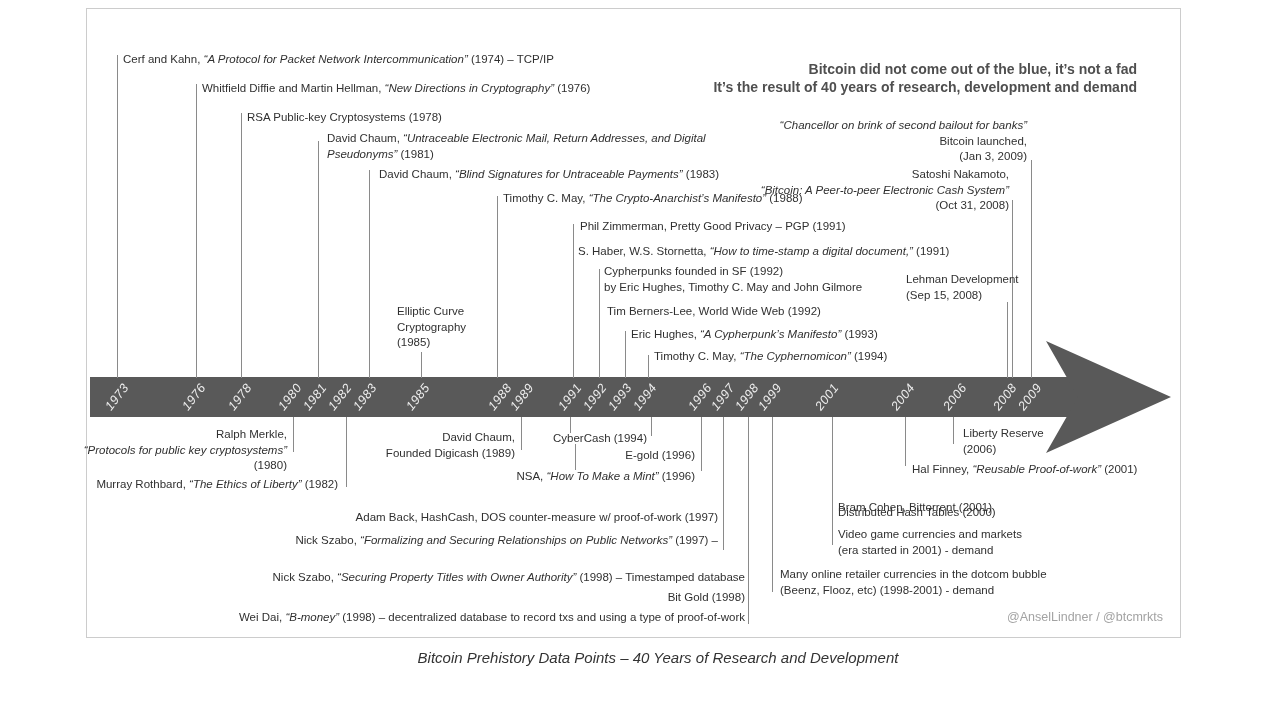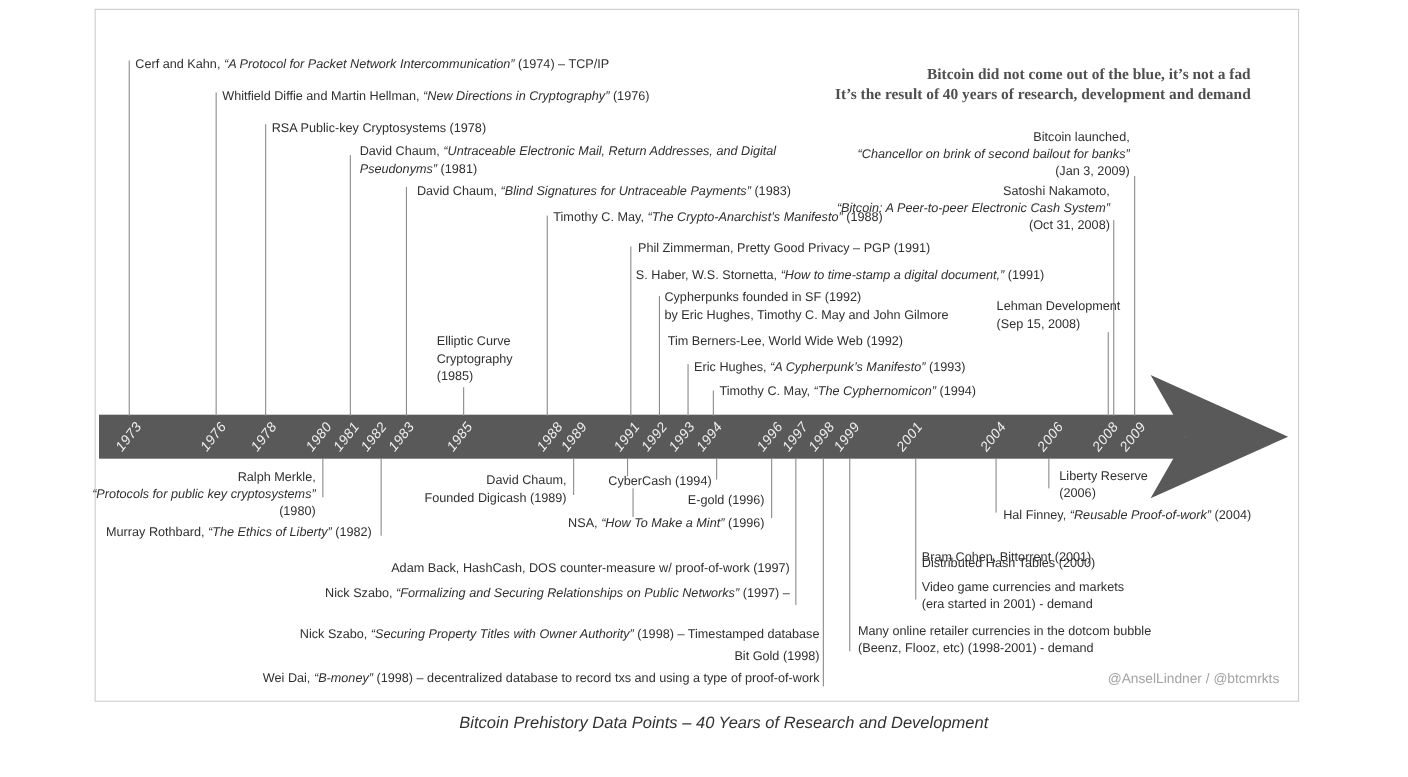--- a/index.html
+++ b/index.html
@@ -4,21 +4,21 @@
 <style>
   html,body{margin:0;padding:0;background:#fff;}
   .stage{
     position:relative;width:1280px;height:706px;background:#fff;
     font-family:"Liberation Sans",sans-serif;overflow:hidden;
     --band:#595959;--yeartext:#eeeeee;--text:#303030;--line:#8a8a8a;
     --border:#cccccc;--wm:#a3a3a3;--title:#4f4f4f;
   }
   .frame{position:absolute;left:86px;top:8px;width:1093px;height:628px;border:1px solid var(--border);}
   .title{position:absolute;right:143px;top:18px;font-size:34px;font-weight:bold;color:var(--title);letter-spacing:-1px;white-space:nowrap;}
-  .sub{position:absolute;right:143px;font-size:14px;font-weight:bold;color:var(--title);white-space:nowrap;font-family:Liberation Serif, serif;}
+  .sub{position:absolute;right:143px;font-size:14px;font-weight:bold;color:var(--title);white-space:nowrap;}
   .sub1{top:61px;}
   .sub2{top:79px;}
   .band{position:absolute;left:90px;top:377px;width:988px;height:40px;background:var(--band);}
   .arrowhead{position:absolute;left:1040px;top:338px;width:136px;height:120px;color:var(--band);}
   .year{position:absolute;top:397px;font-size:12.5px;font-style:italic;color:var(--yeartext);
         transform:translate(-50%,-50%) rotate(-52deg);white-space:nowrap;letter-spacing:.5px;}
   .connector{position:absolute;width:1px;background:var(--line);}
   .event{position:absolute;font-size:11.5px;line-height:15.5px;color:var(--text);}
   .event.right{text-align:right;}
   .event .it{font-style:italic;}
@@ -141,22 +141,22 @@
       <div class="event" style="left: 906px; top: 272px;">
         <div class="ev-line"><span>Lehman Development</span></div>
         <div class="ev-line"><span>(Sep 15, 2008)</span></div>
       </div>
       <div class="event right" style="right: 271px; top: 167px;">
         <div class="ev-line"><span>Satoshi Nakamoto,</span></div>
         <div class="ev-line"><span class="it">“Bitcoin: A Peer-to-peer Electronic Cash System”</span></div>
         <div class="ev-line"><span>(Oct 31, 2008)</span></div>
       </div>
       <div class="event right" style="right: 253px; top: 118px;">
+        <div class="ev-line"><span class="it">“Chancellor on brink of second bailout for banks”</span></div>
         <div class="ev-line"><span>Bitcoin launched,</span></div>
-        <div class="ev-line"><span class="it">“Chancellor on brink of second bailout for banks”</span></div>
         <div class="ev-line"><span>(Jan 3, 2009)</span></div>
       </div>
     </div>
   <div id="events-below">
       <div class="event right" style="right: 993px; top: 427px;">
         <div class="ev-line"><span>Ralph Merkle,</span></div>
         <div class="ev-line"><span class="it">“Protocols for public key cryptosystems”</span></div>
         <div class="ev-line"><span>(1980)</span></div>
       </div>
       <div class="event right" style="right: 942px; top: 477px;">
@@ -198,21 +198,21 @@
         <div class="ev-line"><span>Bram Cohen, Bittorrent (2001)</span></div>
       </div>
       <div class="event" style="left: 838px; top: 505px;">
         <div class="ev-line"><span>Distributed Hash Tables (2000)</span></div>
       </div>
       <div class="event" style="left: 838px; top: 527px;">
         <div class="ev-line"><span>Video game currencies and markets</span></div>
         <div class="ev-line"><span>(era started in 2001) - demand</span></div>
       </div>
       <div class="event" style="left: 912px; top: 462px;">
-        <div class="ev-line"><span>Hal Finney, </span><span class="it">“Reusable Proof-of-work”</span><span> (2004)</span></div>
+        <div class="ev-line"><span>Hal Finney, </span><span class="it">“Reusable Proof-of-work”</span><span> (2001)</span></div>
       </div>
       <div class="event" style="left: 963px; top: 426px;">
         <div class="ev-line"><span>Liberty Reserve</span></div>
         <div class="ev-line"><span>(2006)</span></div>
       </div>
     </div>
 
   <div class="watermark">@AnselLindner / @btcmrkts</div>
   <div class="caption">Bitcoin Prehistory Data Points – 40 Years of Research and Development</div>
 </div>

